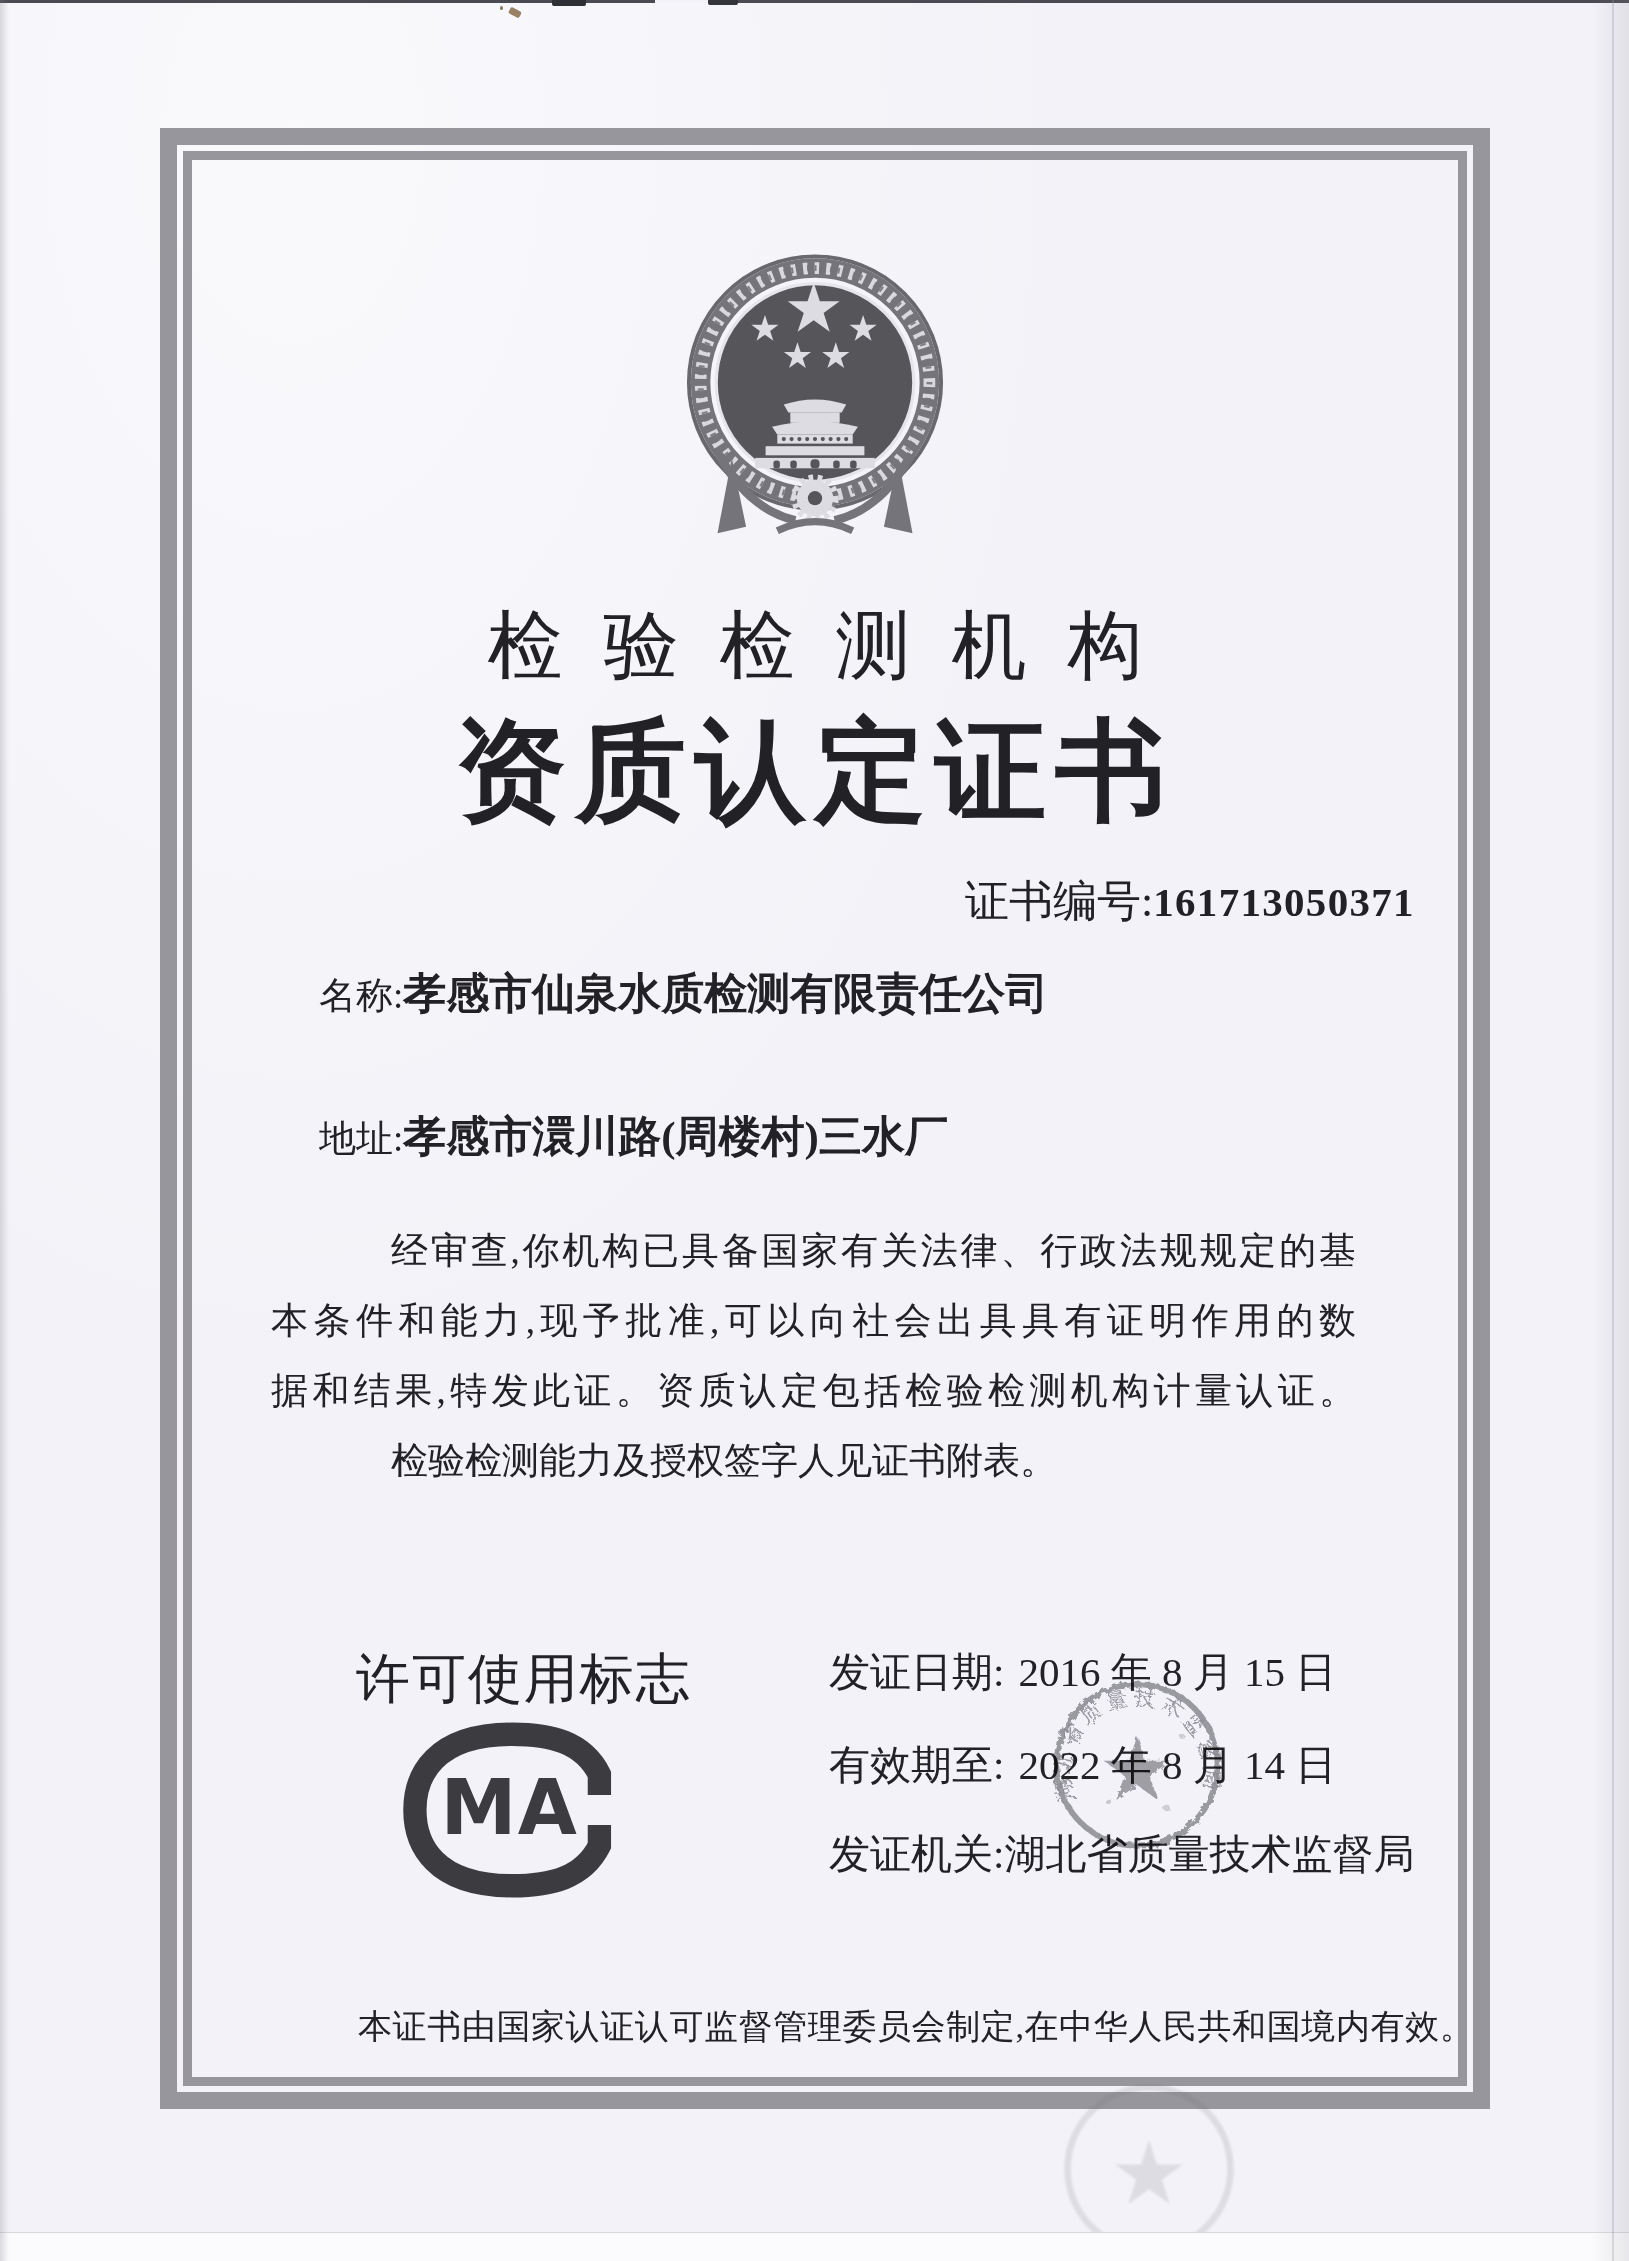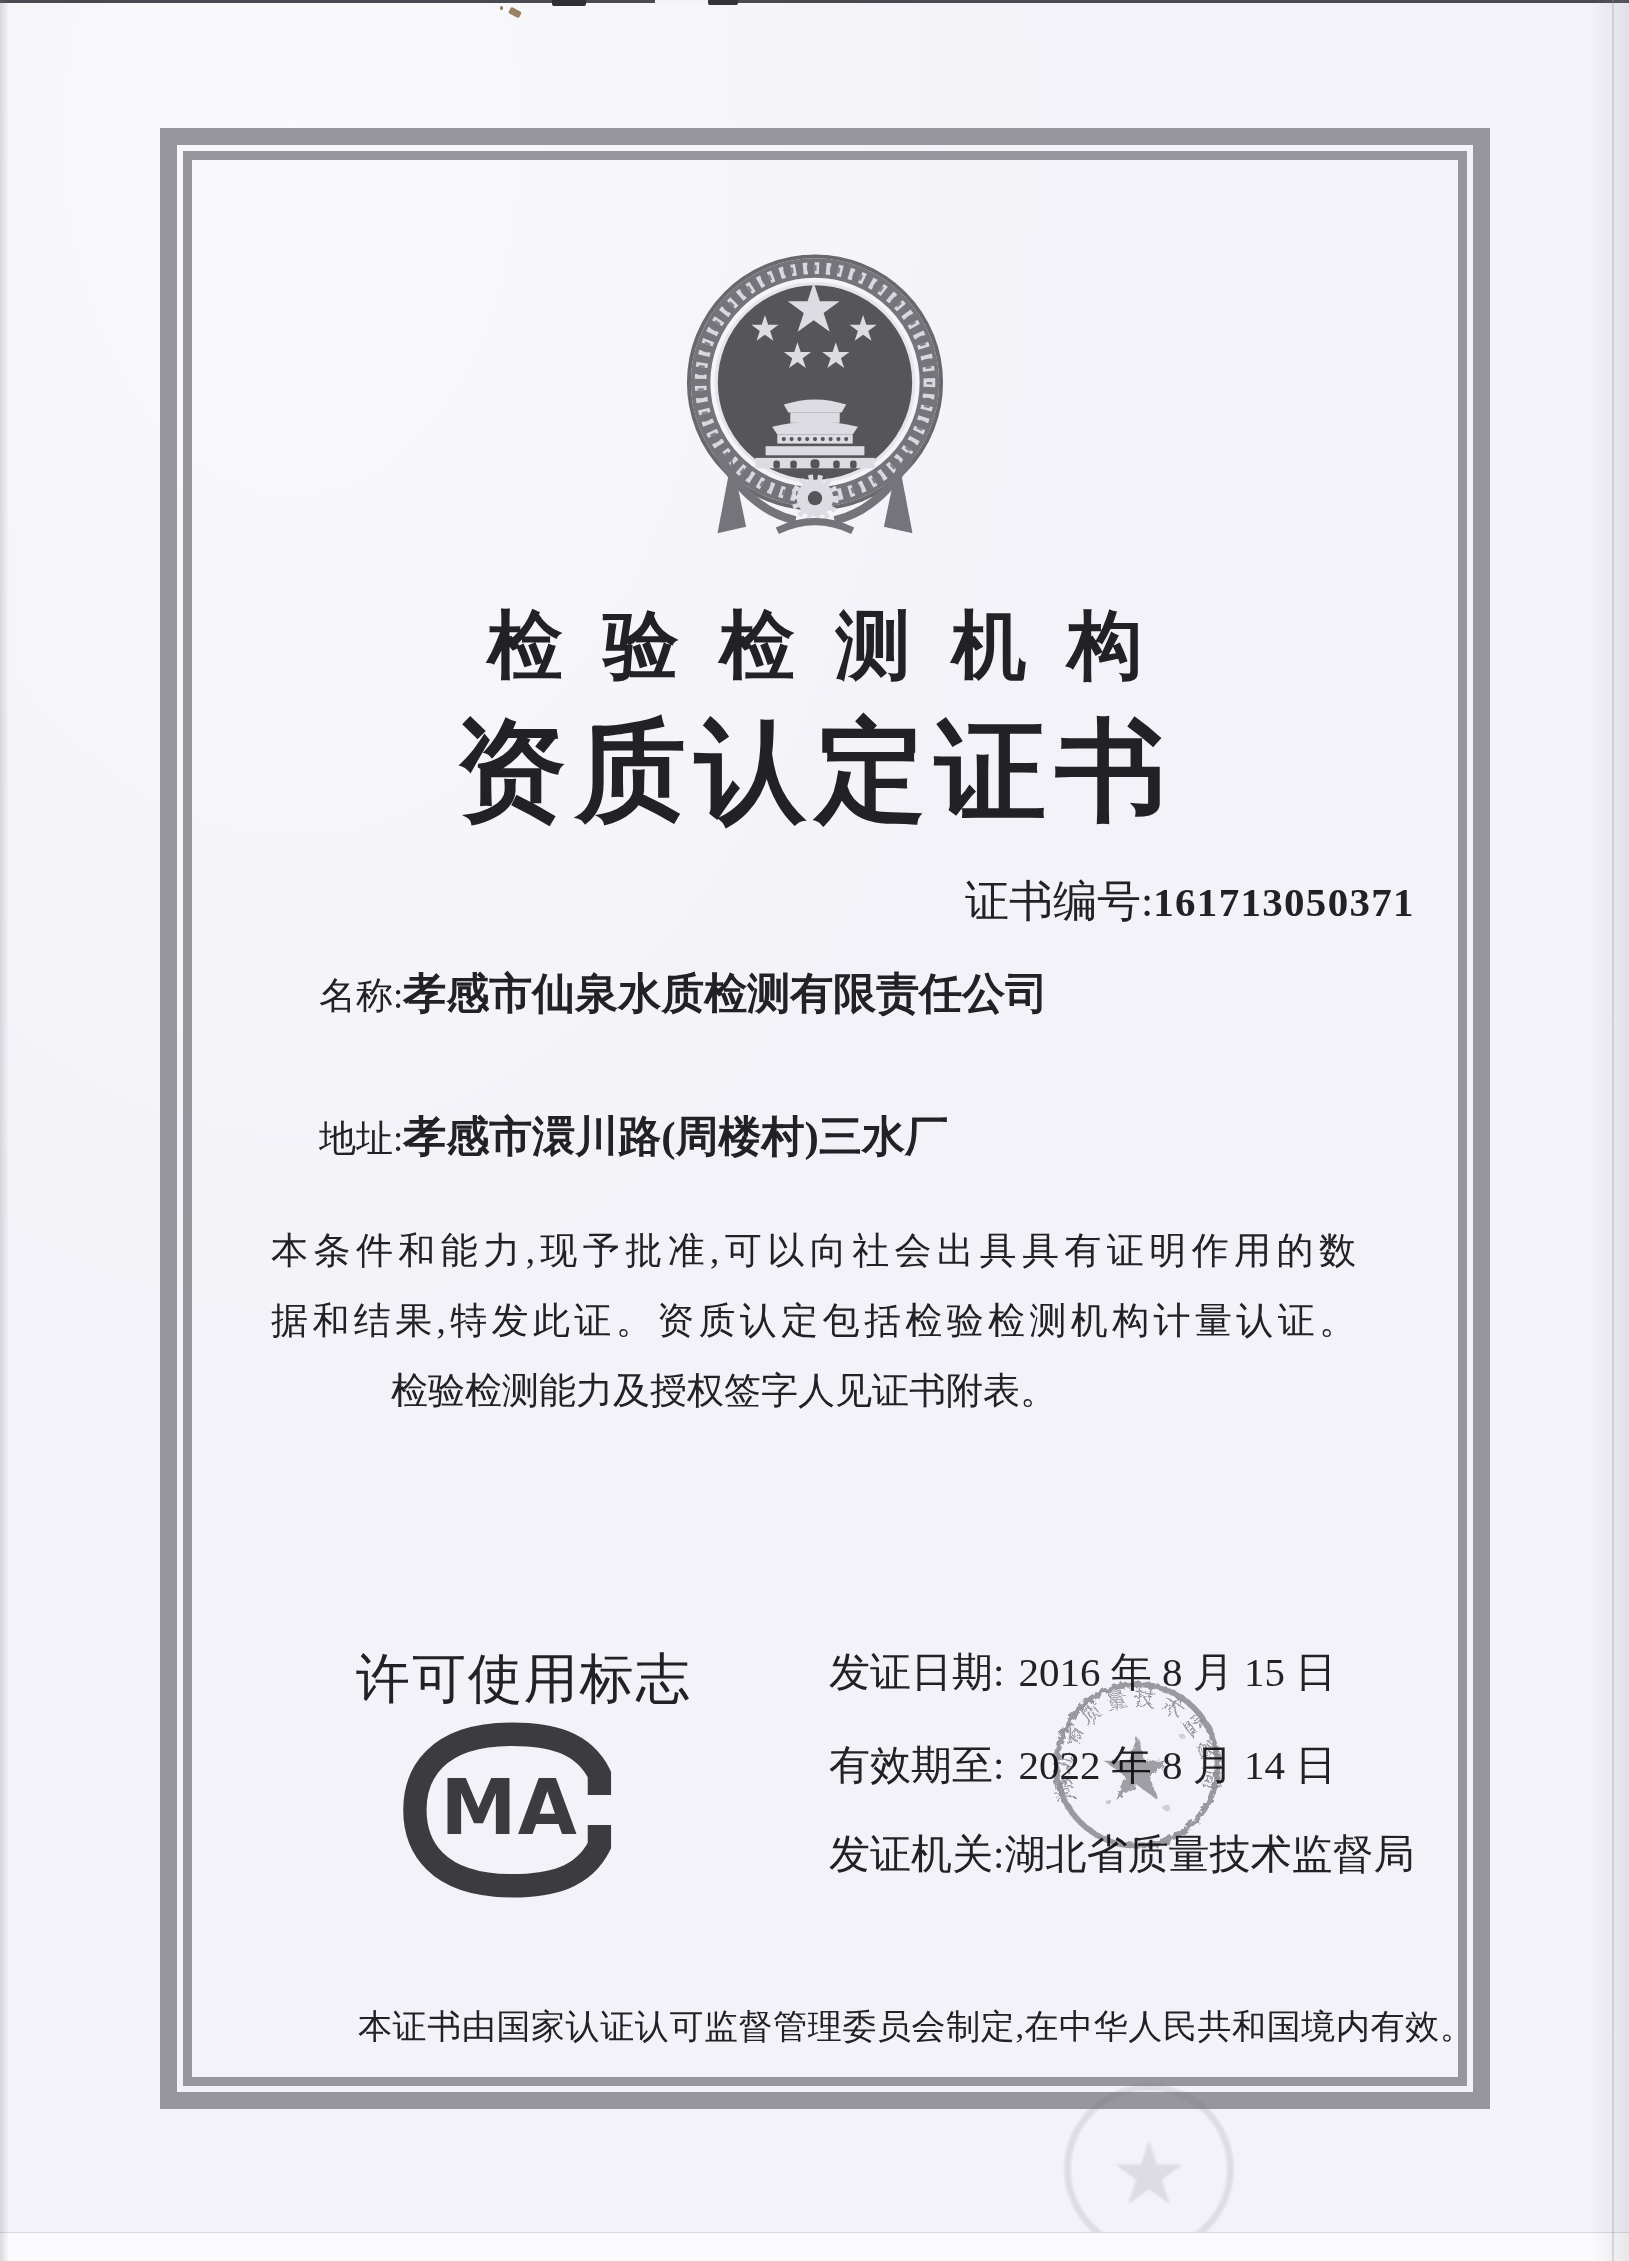--- a/index.html
+++ b/index.html
@@ -21,21 +21,21 @@
   .shade-left{position:absolute;left:0;top:0;width:9px;height:100%;background:linear-gradient(to right,rgba(120,120,130,.25),rgba(120,120,130,0));z-index:40;}
   .bottom-strip{position:absolute;left:0;top:2232px;width:100%;height:29px;background:#fbfbfd;border-top:1.3px solid rgba(150,150,160,.35);z-index:39;}
   .sheen{position:absolute;inset:0;background:radial-gradient(ellipse at 18% 6%,rgba(255,255,255,.55),rgba(255,255,255,0) 42%);z-index:2;pointer-events:none;}
   
   .frame-outer{position:absolute;left:160px;top:128px;width:1330px;height:1981px;
     border:17px solid #97969c;box-sizing:border-box;z-index:5;}
   .frame-inner{position:absolute;inset:6.4px;border:9px solid #97969c;}
   
   .emblem{position:absolute;left:685px;top:239px;width:260px;height:313px;z-index:10;}
   .title1{position:absolute;left:0;top:607px;width:1630px;box-sizing:border-box;padding-left:41px;
-    text-align:center;font-size:75px;font-weight:700;letter-spacing:41px;line-height:1.05;z-index:10;}
+    text-align:center;font-size:75px;font-weight:400;letter-spacing:41px;line-height:1.05;z-index:10;}
   .title2{position:absolute;left:0;top:714px;width:1630px;box-sizing:border-box;padding-left:0;
     text-align:center;font-size:111px;font-weight:700;letter-spacing:9px;line-height:1.05;z-index:10;}
   .cert-no{position:absolute;left:965px;top:872px;z-index:10;white-space:nowrap;}
   .cert-no .lbl{font-size:44px;}
   .cert-no .num{font-size:41px;font-weight:700;letter-spacing:1.3px;}
   .field{position:absolute;left:319px;z-index:10;white-space:nowrap;}
   .field .lbl{font-size:37px;}
   .field .val{font-size:43px;font-weight:700;}
   .field-name{top:965px;}
   .field-addr{top:1108px;}
@@ -136,20 +136,21 @@
   </div>
 
   <div class="field field-name">
     <span class="lbl">名称:</span><span class="val">孝感市仙泉水质检测有限责任公司</span>
   </div>
   <div class="field field-addr">
     <span class="lbl">地址:</span><span class="val">孝感市澴川路(周楼村)三水厂</span>
   </div>
 
   <div class="body-block">
+    <div class="body-line indent">经审查,你机构已具备国家有关法律、行政法规规定的基</div>
     <div class="body-line">本条件和能力,现予批准,可以向社会出具具有证明作用的数</div>
     <div class="body-line">据和结果,特发此证。资质认定包括检验检测机构计量认证。</div>
     <div class="body-line indent plain">检验检测能力及授权签字人见证书附表。</div>
   </div>
 
   <div class="license-label">许可使用标志</div>
   <svg class="cma" viewBox="0 0 380 290">
     <path d="M 325 122 L 325 90 C 300 40 250 28 190 28 C 70 28 40 92 40 145 C 40 198 70 262 190 262 C 250 262 300 250 325 200 L 325 168" fill="none" stroke="#3b3b40" stroke-width="36"></path>
     <text x="186" y="182" text-anchor="middle" font-size="118" font-weight="bold" font-family="'DejaVu Sans','Liberation Sans',sans-serif" fill="#3b3b40" letter-spacing="2">MA</text>
   </svg>

